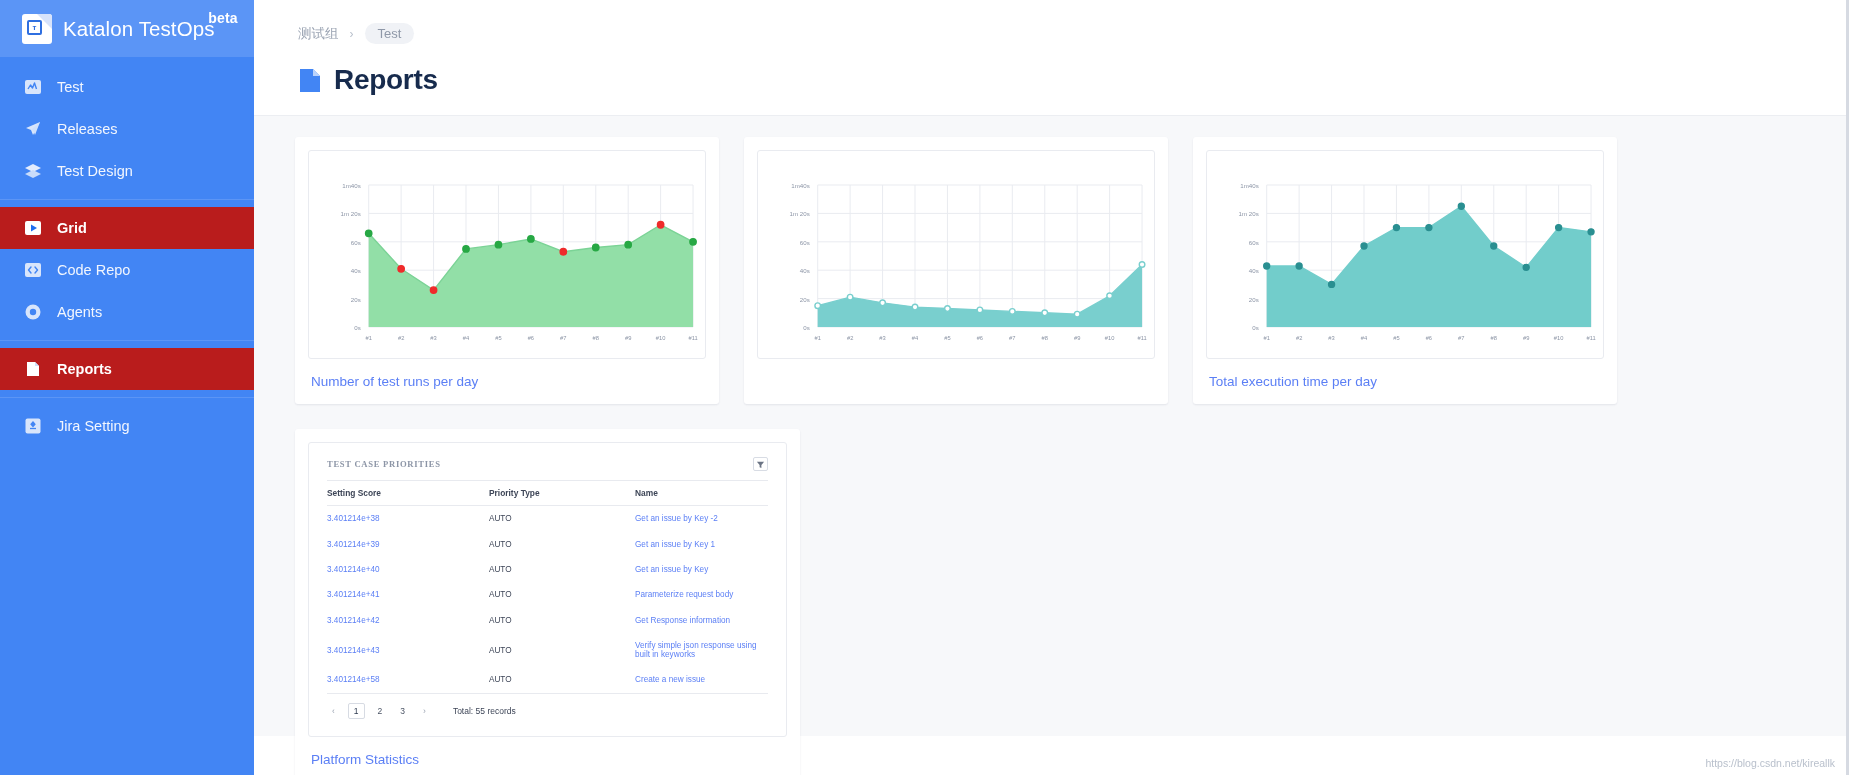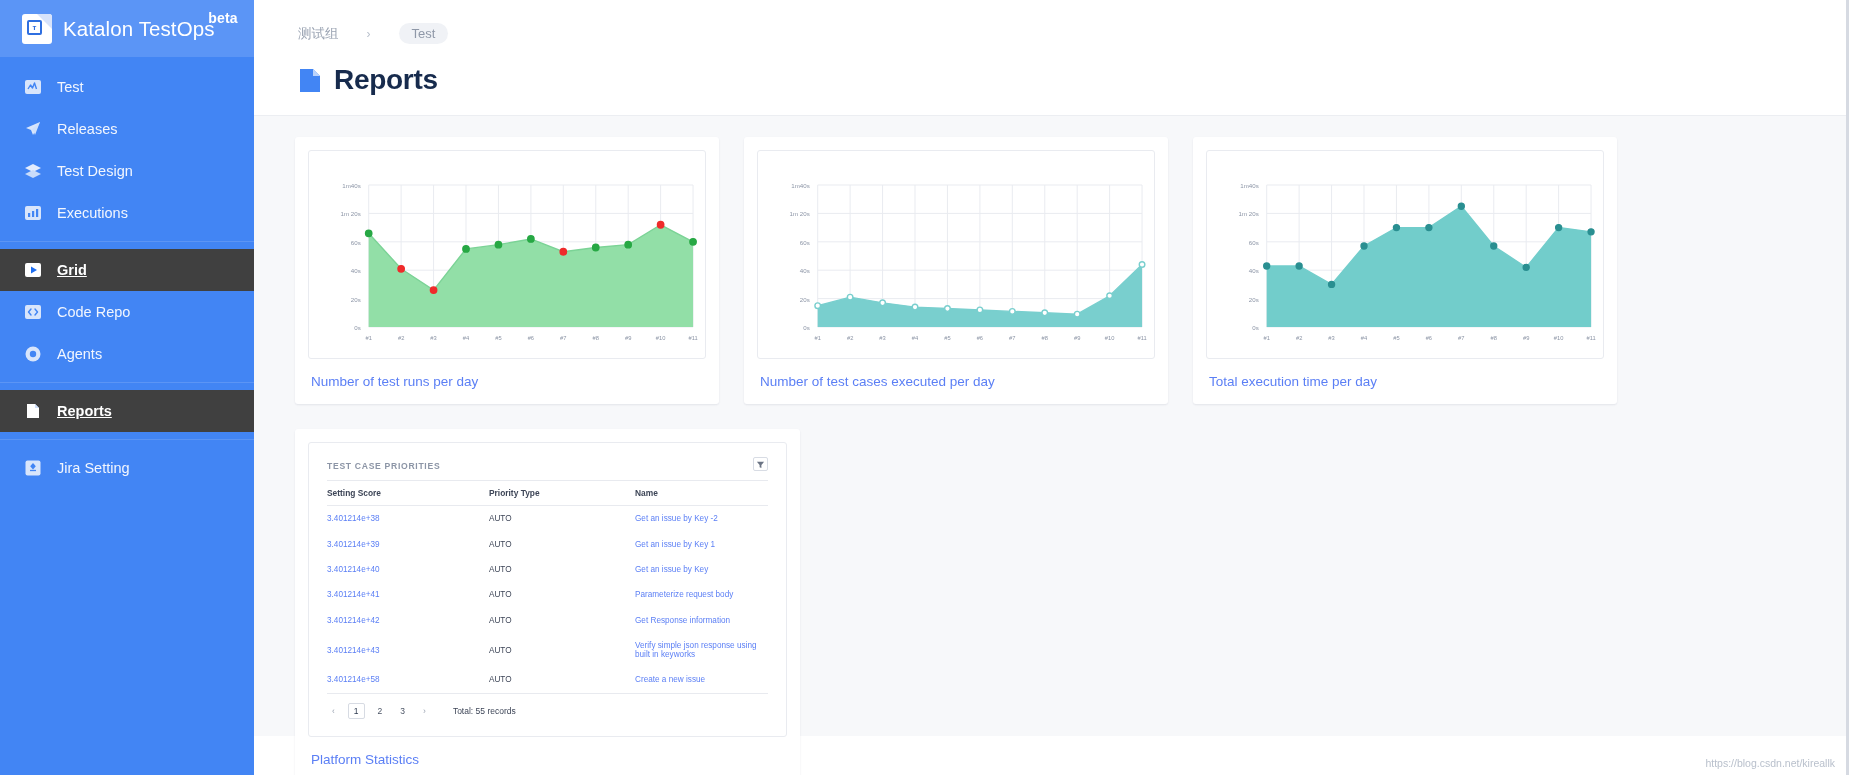--- a/index.html
+++ b/index.html
@@ -67,41 +67,41 @@
 
   .nav-item {
     display: flex; align-items: center;
     height: 42px;
     padding-left: 22px;
     cursor: pointer;
     font-size: 14.5px;
     color: #f2f6fe;
     position: relative;
   }
-  .nav-item.active { background: #404040; color: #ffffff; font-weight: bold; text-decoration: underline; }
+  .nav-item.active { background: #b91c1c; color: #ffffff; font-weight: bold; }
   .nav-ico {
     width: 21px; height: 21px; flex: 0 0 21px;
     margin-right: 14px;
     display: flex; align-items: center; justify-content: center;
   }
   .nav-ico svg { display: block; }
 
   
   .main {
     flex: 1 1 auto;
     height: 775px;
     background: #ffffff;
     position: relative;
     overflow: hidden;
   }
   .topbar { height: 115px; background: #fff; padding: 0 0 0 44px; }
   .breadcrumb {
     padding-top: 23px;
     display: flex; align-items: center;
-    font-size: 13.5px; color: #9aa3b2; gap: 17px;
+    font-size: 13.5px; color: #9aa3b2;
   }
   .crumb-link { color: #9aa3b2; cursor: pointer; }
   .crumb-sep { margin: 0 11px; color: #b9c0cc; font-size: 12px; }
   .crumb-chip {
     background: #f0f2f6; color: #8f98a8;
     border-radius: 11px;
     padding: 3px 13px;
     font-size: 13px;
     cursor: pointer;
   }
@@ -156,21 +156,21 @@
     padding: 13px 13px 0 13px;
   }
   .table-box {
     border: 1px solid #e9ebf0; border-radius: 3px;
     padding: 14px 18px 10px 18px;
   }
   .tbl-caption {
     font-size: 8.6px; letter-spacing: .7px; font-weight: bold;
     color: #8c95a6; text-transform: uppercase;
     padding-bottom: 9px;
-    display: flex; align-items: flex-end; justify-content: space-between;
+    display: flex; align-items: center; justify-content: space-between; font-family: Liberation Serif, serif;
   }
   .filter-btn {
     width: 15px; height: 14px; border: 1px solid #d8dce4; border-radius: 2px;
     display: flex; align-items: center; justify-content: center;
     cursor: pointer; background: #fff;
   }
   table.pstat { width: 100%; border-collapse: collapse; }
   table.pstat th {
     text-align: left; font-size: 8.4px; color: #3d4557; font-weight: bold;
     padding: 7px 0 7px 0; border-top: 1px solid #e8eaef; border-bottom: 1px solid #e8eaef;
@@ -238,31 +238,20 @@
           <span>Releases</span>
         </div>
         <div class="nav-item">
           <span class="nav-ico">
             <svg width="20" height="20" viewBox="0 0 20 20">
                 <path d="M10 3l8 4-8 4-8-4 8-4z" fill="#e3ecfd"></path>
                 <path d="M10 9l8 4-8 4-8-4 8-4z" fill="#c9dcfa"></path>
               </svg>
           </span>
           <span>Test Design</span>
-        </div>
-        <div class="nav-item">
-          <span class="nav-ico">
-            <svg width="20" height="20" viewBox="0 0 20 20">
-                <rect x="2" y="3" width="16" height="14" rx="2" fill="#d8e5fb"></rect>
-                <rect x="5" y="10" width="2.2" height="4" fill="#4285f4"></rect>
-                <rect x="9" y="8" width="2.2" height="6" fill="#4285f4"></rect>
-                <rect x="13" y="6" width="2.2" height="8" fill="#4285f4"></rect>
-              </svg>
-          </span>
-          <span>Executions</span>
         </div>
       </div>
 
       <div class="nav-sep"></div>
 
       <div class="nav-group">
         <div class="nav-item active">
           <span class="nav-ico">
             <svg width="20" height="20" viewBox="0 0 20 20">
                 <rect x="2" y="3" width="16" height="14" rx="2" fill="#ffffff"></rect>
@@ -450,21 +439,20 @@
                   <circle cx="190.4" cy="157.54" r="2.8" fill="#ffffff" stroke="#79cfce" stroke-width="1.4"></circle>
                   <circle cx="223" cy="158.96" r="2.8" fill="#ffffff" stroke="#79cfce" stroke-width="1.4"></circle>
                   <circle cx="255.6" cy="160.38" r="2.8" fill="#ffffff" stroke="#79cfce" stroke-width="1.4"></circle>
                   <circle cx="288.2" cy="161.8" r="2.8" fill="#ffffff" stroke="#79cfce" stroke-width="1.4"></circle>
                   <circle cx="320.8" cy="163.22" r="2.8" fill="#ffffff" stroke="#79cfce" stroke-width="1.4"></circle>
                   <circle cx="353.4" cy="144.76" r="2.8" fill="#ffffff" stroke="#79cfce" stroke-width="1.4"></circle>
                   <circle cx="386" cy="113.52000000000001" r="2.8" fill="#ffffff" stroke="#79cfce" stroke-width="1.4"></circle>
                 </g>
             </svg>
           </div>
-          <a class="card-link">Number of test cases executed per day</a>
         </section>
 
         <section class="card">
           <div class="chart-box">
             <svg class="chart-svg" viewBox="0 0 398 209" preserveAspectRatio="none">
               <g id="c3">
                   <line x1="60" y1="34" x2="386" y2="34" stroke="#e9ebf0" stroke-width="1"></line>
                   <text x="52" y="37" text-anchor="end" font-size="6.2" fill="#8c95a6" font-family="&quot;Liberation Sans&quot;, sans-serif">1m40s</text>
                   <line x1="60" y1="62.39999999999999" x2="386" y2="62.39999999999999" stroke="#e9ebf0" stroke-width="1"></line>
                   <text x="52" y="65.39999999999999" text-anchor="end" font-size="6.2" fill="#8c95a6" font-family="&quot;Liberation Sans&quot;, sans-serif">1m 20s</text>

